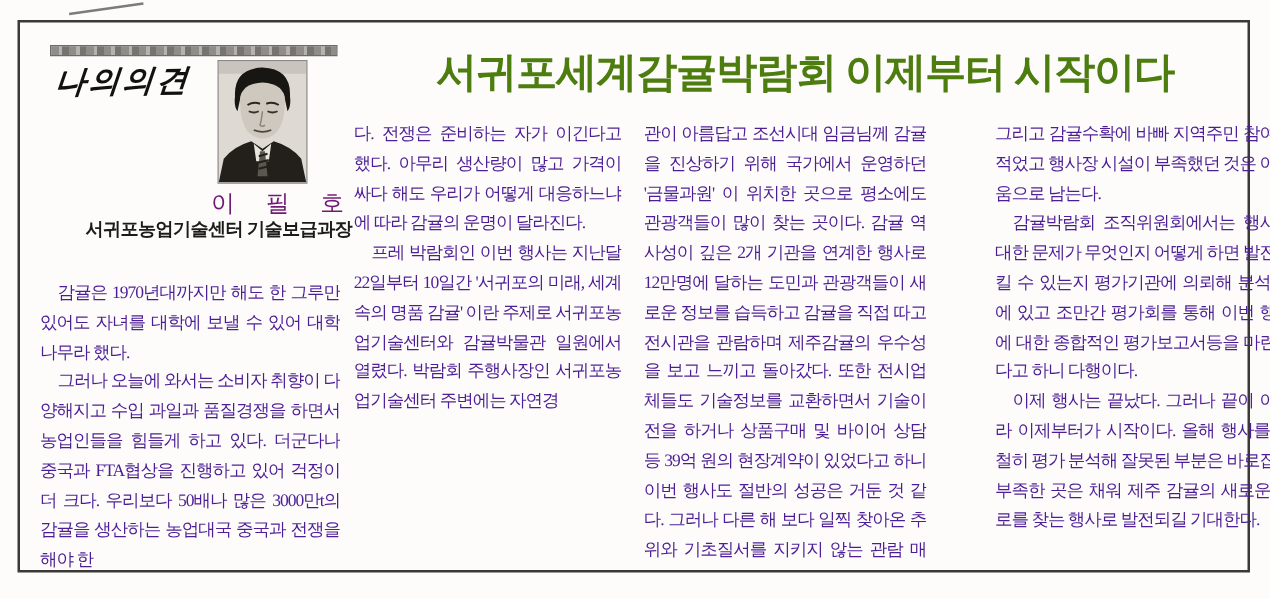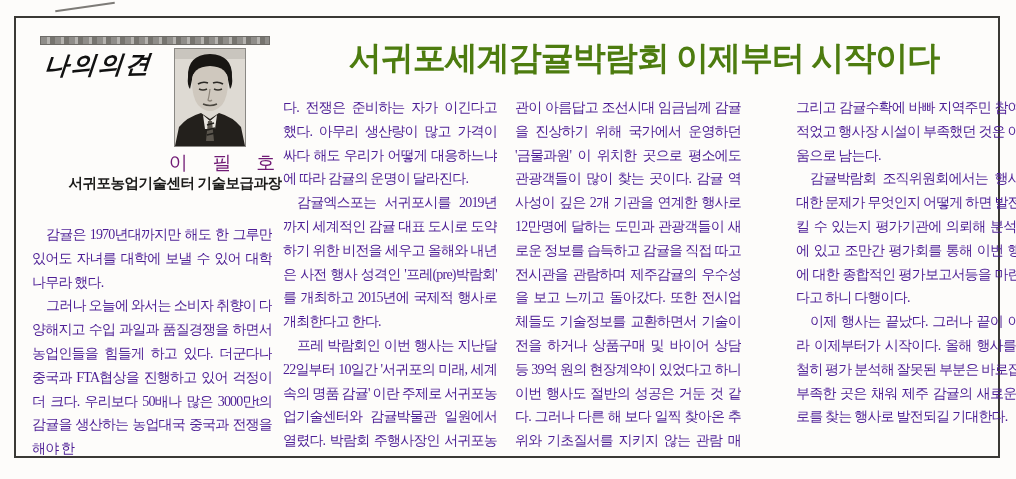--- a/index.html
+++ b/index.html
@@ -115,21 +115,20 @@
   <div class="author-role">서귀포농업기술센터 기술보급과장</div>
 
   <div class="headline">서귀포세계감귤박람회 이제부터 시작이다</div>
 
   <div class="col col1">
       <p class="para indent">감귤은 1970년대까지만 해도 한 그루만 있어도 자녀를 대학에 보낼 수 있어 대학나무라 했다.</p>
       <p class="para indent">그러나 오늘에 와서는 소비자 취향이 다양해지고 수입 과일과 품질경쟁을 하면서 농업인들을 힘들게 하고 있다. 더군다나 중국과 FTA협상을 진행하고 있어 걱정이 더 크다. 우리보다 50배나 많은 3000만t의 감귤을 생산하는 농업대국 중국과 전쟁을 해야 한</p>
     </div>
   <div class="col col2">
       <p class="para">다. 전쟁은 준비하는 자가 이긴다고 했다. 아무리 생산량이 많고 가격이 싸다 해도 우리가 어떻게 대응하느냐에 따라 감귤의 운명이 달라진다.</p>
-      <p class="para indent">감귤엑스포는 서귀포시를 2019년까지 세계적인 감귤 대표 도시로 도약하기 위한 비전을 세우고 올해와 내년은 사전 행사 성격인 '프레(pre)박람회' 를 개최하고 2015년에 국제적 행사로 개최한다고 한다.</p>
       <p class="para indent">프레 박람회인 이번 행사는 지난달 22일부터 10일간 '서귀포의 미래, 세계 속의 명품 감귤' 이란 주제로 서귀포농업기술센터와 감귤박물관 일원에서 열렸다. 박람회 주행사장인 서귀포농업기술센터 주변에는 자연경</p>
     </div>
   <div class="col col3">
       <p class="para">관이 아름답고 조선시대 임금님께 감귤을 진상하기 위해 국가에서 운영하던 '금물과원' 이 위치한 곳으로 평소에도 관광객들이 많이 찾는 곳이다. 감귤 역사성이 깊은 2개 기관을 연계한 행사로 12만명에 달하는 도민과 관광객들이 새로운 정보를 습득하고 감귤을 직접 따고 전시관을 관람하며 제주감귤의 우수성을 보고 느끼고 돌아갔다. 또한 전시업체들도 기술정보를 교환하면서 기술이전을 하거나 상품구매 및 바이어 상담 등 39억 원의 현장계약이 있었다고 하니 이번 행사도 절반의 성공은 거둔 것 같다. 그러나 다른 해 보다 일찍 찾아온 추위와 기초질서를 지키지 않는 관람 매너,</p>
     </div>
   <div class="col col4">
       <p class="para">그리고 감귤수확에 바빠 지역주민 참여가 적었고 행사장 시설이 부족했던 것은 아쉬움으로 남는다.</p>
       <p class="para indent">감귤박람회 조직위원회에서는 행사에 대한 문제가 무엇인지 어떻게 하면 발전시킬 수 있는지 평가기관에 의뢰해 분석 중에 있고 조만간 평가회를 통해 이번 행사에 대한 종합적인 평가보고서등을 마련한다고 하니 다행이다.</p>
       <p class="para indent">이제 행사는 끝났다. 그러나 끝이 아니라 이제부터가 시작이다. 올해 행사를 냉철히 평가 분석해 잘못된 부분은 바로잡고 부족한 곳은 채워 제주 감귤의 새로운 활로를 찾는 행사로 발전되길 기대한다.</p>
     </div>

